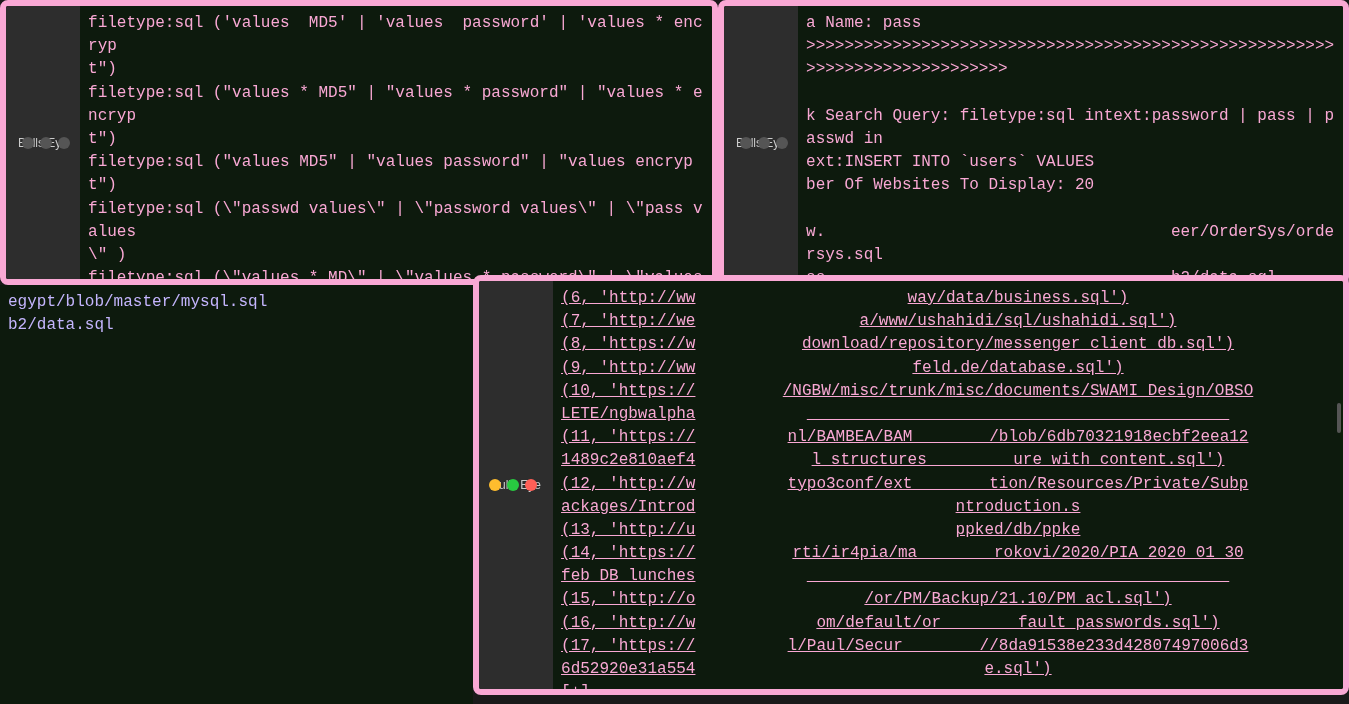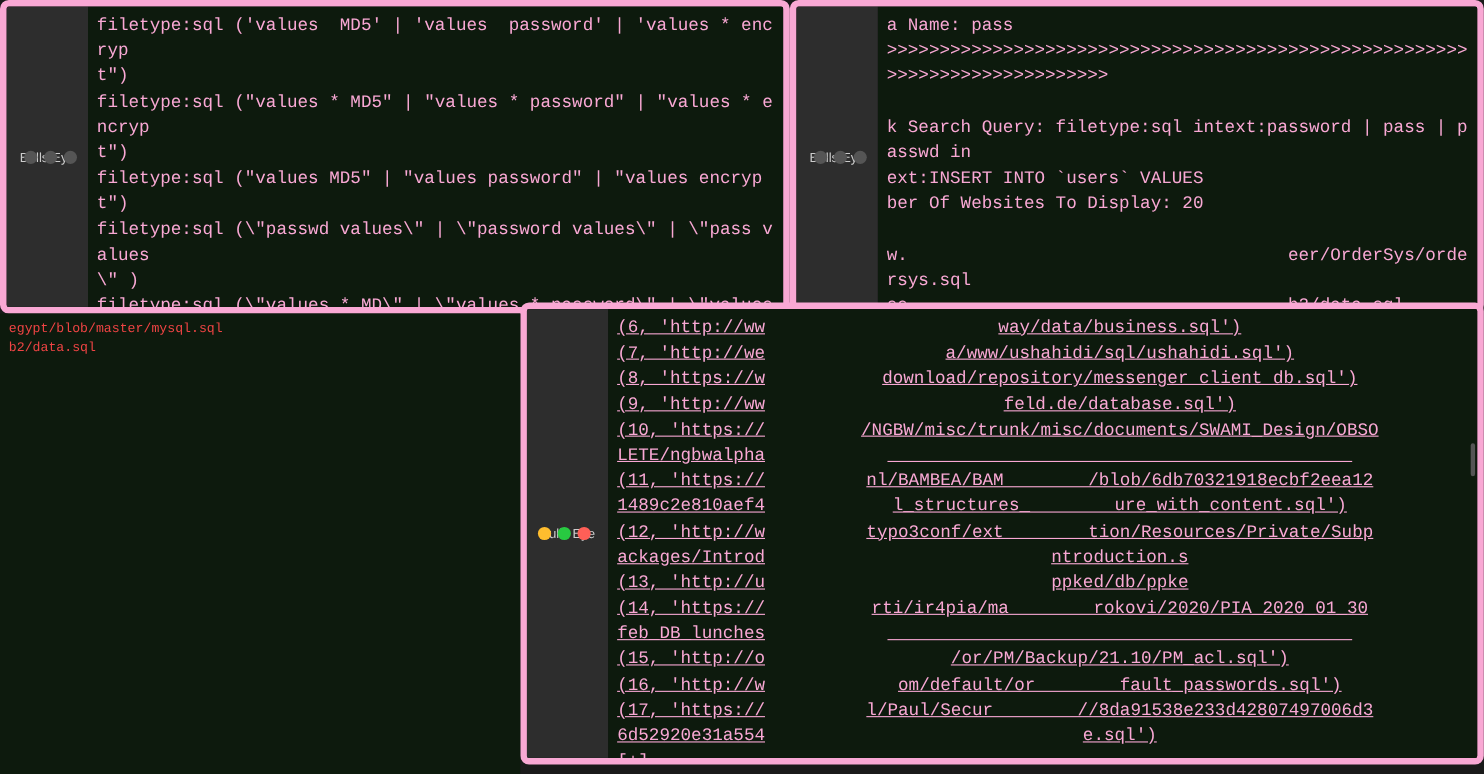--- a/index.html
+++ b/index.html
@@ -224,14 +224,14 @@
 <span style="color:#00ff00">                                            </span>
 /or/PM/Backup/21.10/PM_acl.sql')
 om/default/or        fault_passwords.sql')
 l/Paul/Secur        //8da91538e233d42807497006d3
 e.sql')
 wagener.nl/Pa        ty-VM/raw/8da91538e233d42807497006</div>
     <div class="scrollbar-right"></div>
   </div>
 </div>
 
-<div style="position:absolute; top:285px; left:0; width:473px; height:419px; background:#0d1a0d; color:#ef4444; font-size:12px; font-family:'Courier New',monospace; padding:6px 8px; overflow:hidden; line-height:1.45; white-space:pre-wrap; word-break:break-all;">egypt/blob/master/mysql.sql
+<div style="position:absolute; top:285px; left:0; width:473px; height:419px; background:#0d1a0d; color:#c4b5fd; font-size:16px; font-family:'Courier New',monospace; padding:6px 8px; overflow:hidden; line-height:1.45; white-space:pre-wrap; word-break:break-all;">egypt/blob/master/mysql.sql
 b2/data.sql</div>
 
 </body></html>

